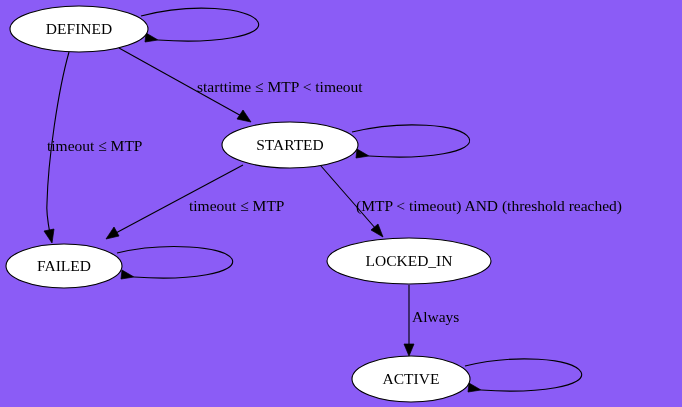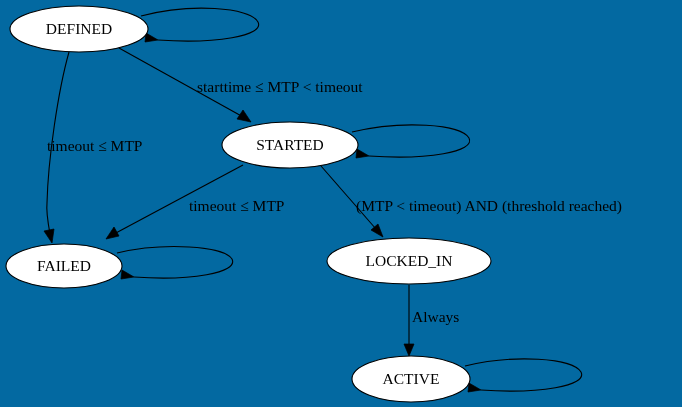--- a/index.html
+++ b/index.html
@@ -7,21 +7,21 @@
     padding: 0;
     background: #ffffff;
   }
   body {
     font-family: "Liberation Serif", "DejaVu Serif", serif;
   }
   #diagram-root {
     position: relative;
     width: 682px;
     height: 407px;
-    background: #0369a1;
+    background: #8b5cf6;
     overflow: hidden;
   }
   svg#state-graph {
     display: block;
     width: 682px;
     height: 407px;
   }
   .node-ellipse {
     fill: #ffffff;
     stroke: #000000;

